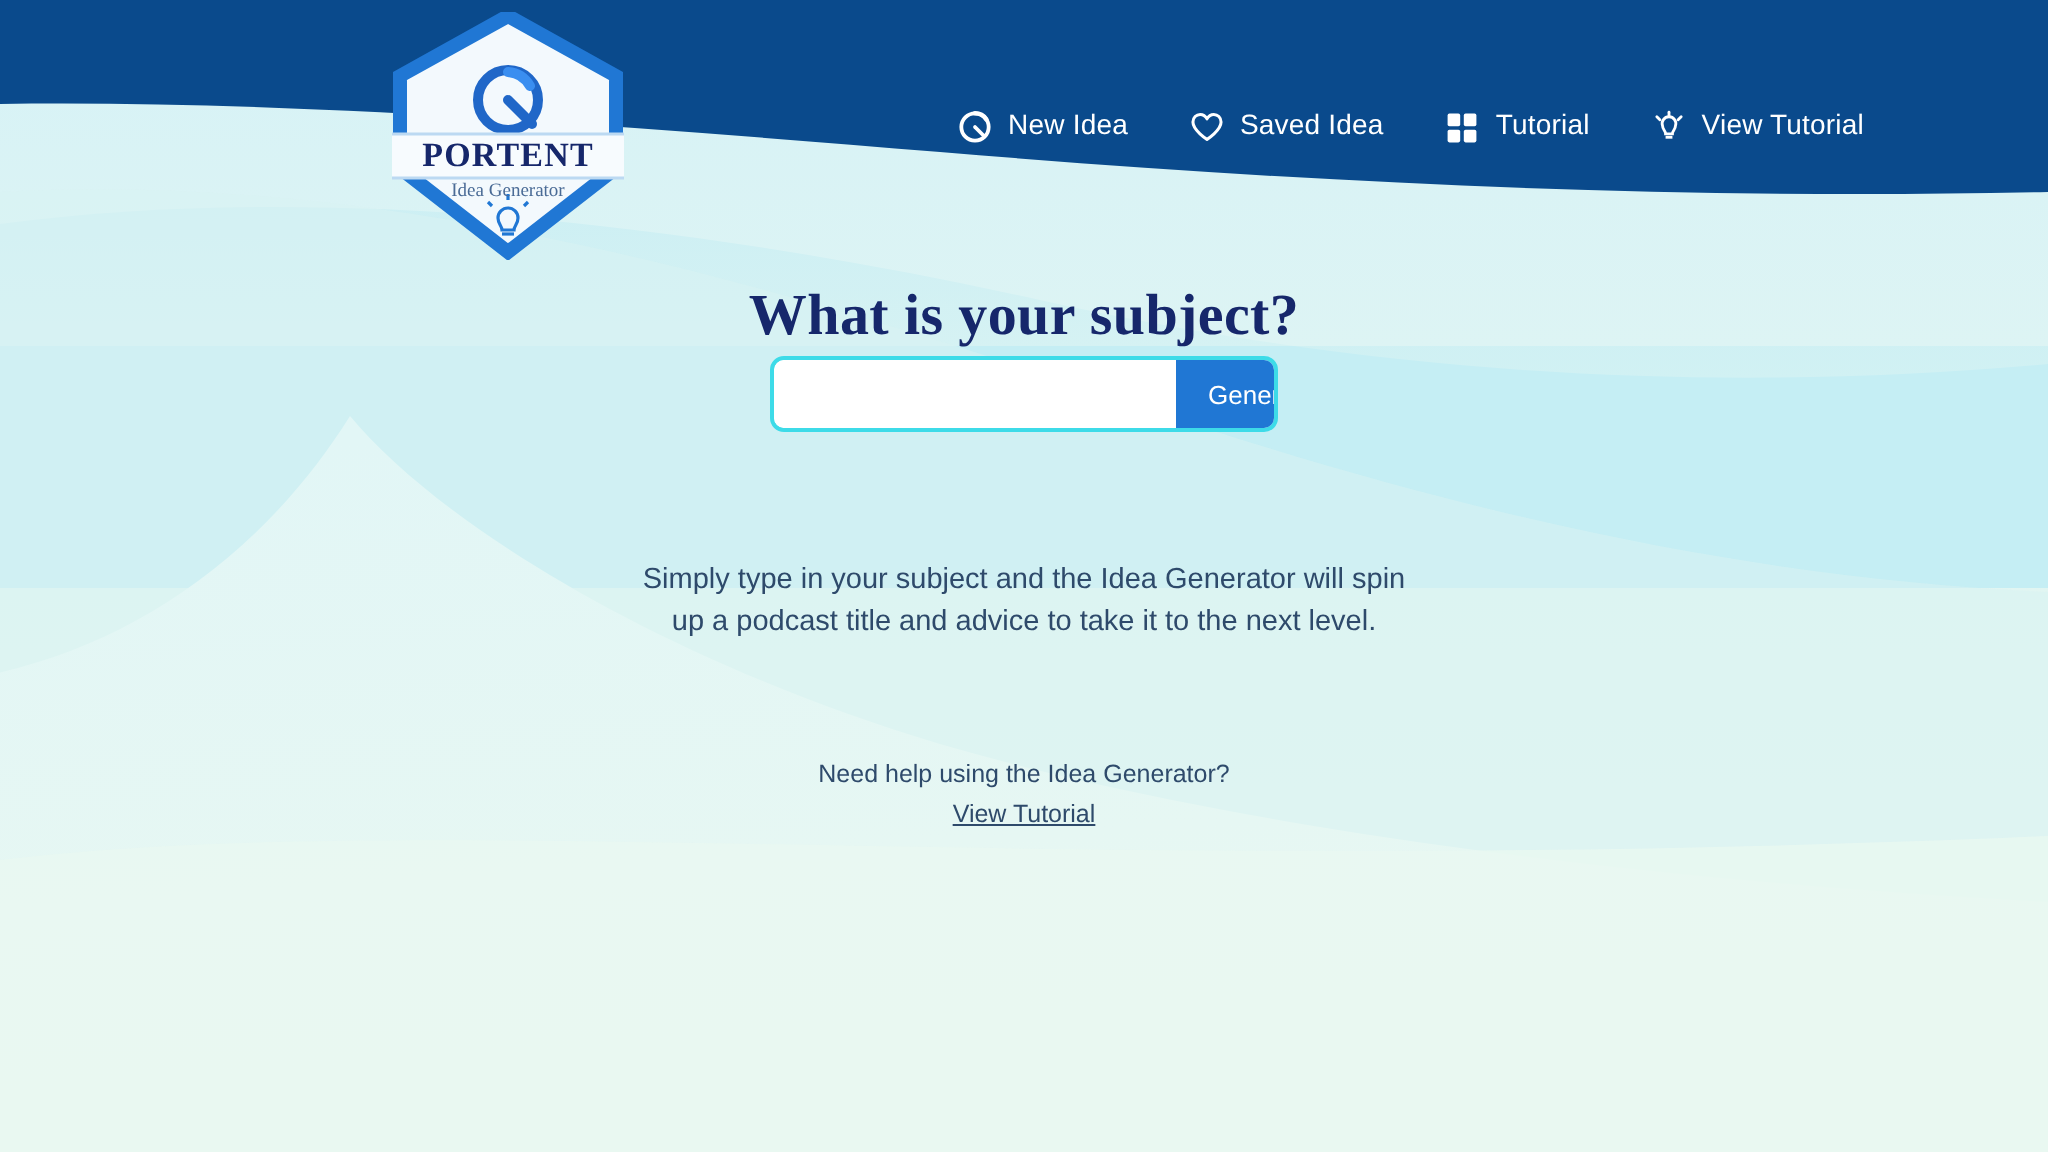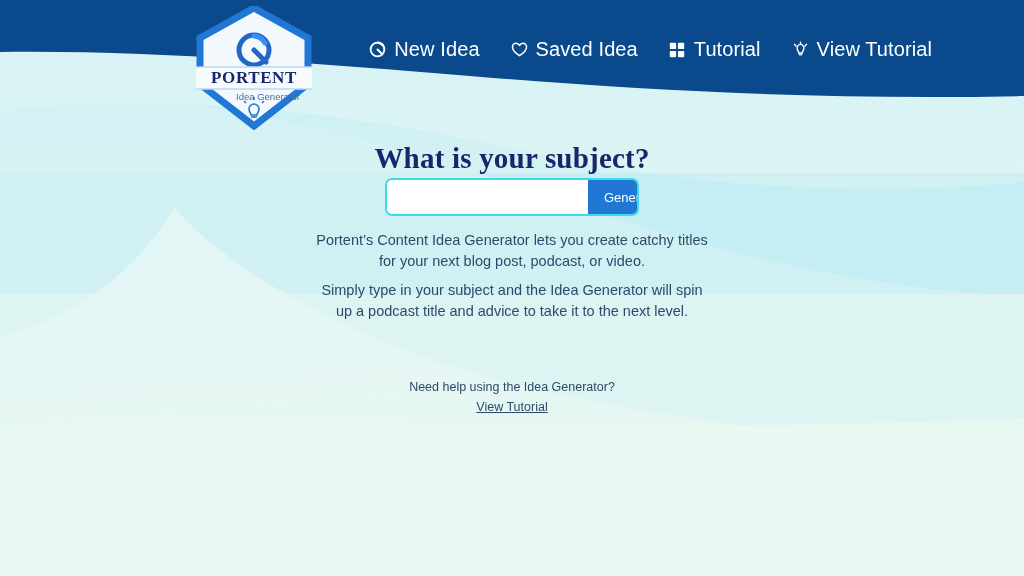--- a/index.html
+++ b/index.html
@@ -41,28 +41,29 @@
     top: 38px;
     right: 92px;
     display: flex;
     align-items: center;
     gap: 30px;
     z-index: 10;
   }
 
   .nav-item {
     display: flex;
-    align-items: center;
+    align-items: flex-start;
     gap: 7px;
     color: #ffffff;
-    font-size: 20px;
+    font-size: 14px;
     letter-spacing: .1px;
     cursor: pointer;
     white-space: nowrap;
     text-decoration: none;
+    margin-top: 16px;
   }
 
   .nav-icon {
     display: inline-flex;
     align-items: center;
     justify-content: center;
     width: 19px;
     height: 19px;
     flex: 0 0 19px;
   }
@@ -236,22 +237,22 @@
       <path d="M-5,-1 A5,5 0 1 1 5,-1 C5,2 3,3 3,5 L-3,5 C-3,3 -5,2 -5,-1 Z" fill="none" stroke="#2077d4" stroke-width="1.6"></path>
       <line x1="-3" y1="7" x2="3" y2="7" stroke="#2077d4" stroke-width="1.6"></line>
       <line x1="0" y1="-10" x2="0" y2="-13" stroke="#2077d4" stroke-width="1.6"></line>
       <line x1="-8" y1="-7" x2="-10" y2="-9" stroke="#2077d4" stroke-width="1.6"></line>
       <line x1="8" y1="-7" x2="10" y2="-9" stroke="#2077d4" stroke-width="1.6"></line>
     </g>
   </svg>
   <div style="position:absolute;top:62px;left:0;width:116px;text-align:center;
               font-family:Liberation Serif, serif;font-weight:bold;font-size:17px;
               letter-spacing:.6px;color:#16276b;pointer-events:none;">PORTENT</div>
-  <div style="position:absolute;top:85px;left:14px;width:116px;text-align:center;
-              font-family:Liberation Sans, sans-serif;font-size:9.5px;
+  <div style="position:absolute;top:85px;left:0;width:116px;text-align:center;
+              font-family:Liberation Serif, serif;font-size:9.5px;
               color:#4a6b96;pointer-events:none;">Idea Generator</div>
 </div>
 
 <nav id="nav">
 
   <a class="nav-item">
     <span class="nav-icon">
       <svg viewBox="0 0 20 20" width="19" height="19">
         <circle cx="10" cy="10" r="7.2" fill="none" stroke="#ffffff" stroke-width="2"></circle>
         <path d="M10,10 L15,15" stroke="#ffffff" stroke-width="2" stroke-linecap="round"></path>
@@ -302,21 +303,20 @@
 
 <div id="main">
 
   <h1 id="page-title">What is your subject?</h1>
 
   <div id="search-form">
     <input id="search-input" type="text" placeholder="" style="">
     <button id="generate-btn">Generate Idea</button>
   </div>
 
-  <p class="body-copy" id="intro-1">Portent’s Content Idea Generator lets you create catchy titles for your next blog post, podcast, or video.</p>
 
   <p class="body-copy" id="intro-2">Simply type in your subject and the Idea Generator will spin up a podcast title and advice to take it to the next level.</p>
 
   <p id="help-text">Need help using the Idea Generator?</p>
 
   <p id="help-link">
     <a>View Tutorial</a>
   </p>
 
 </div>

